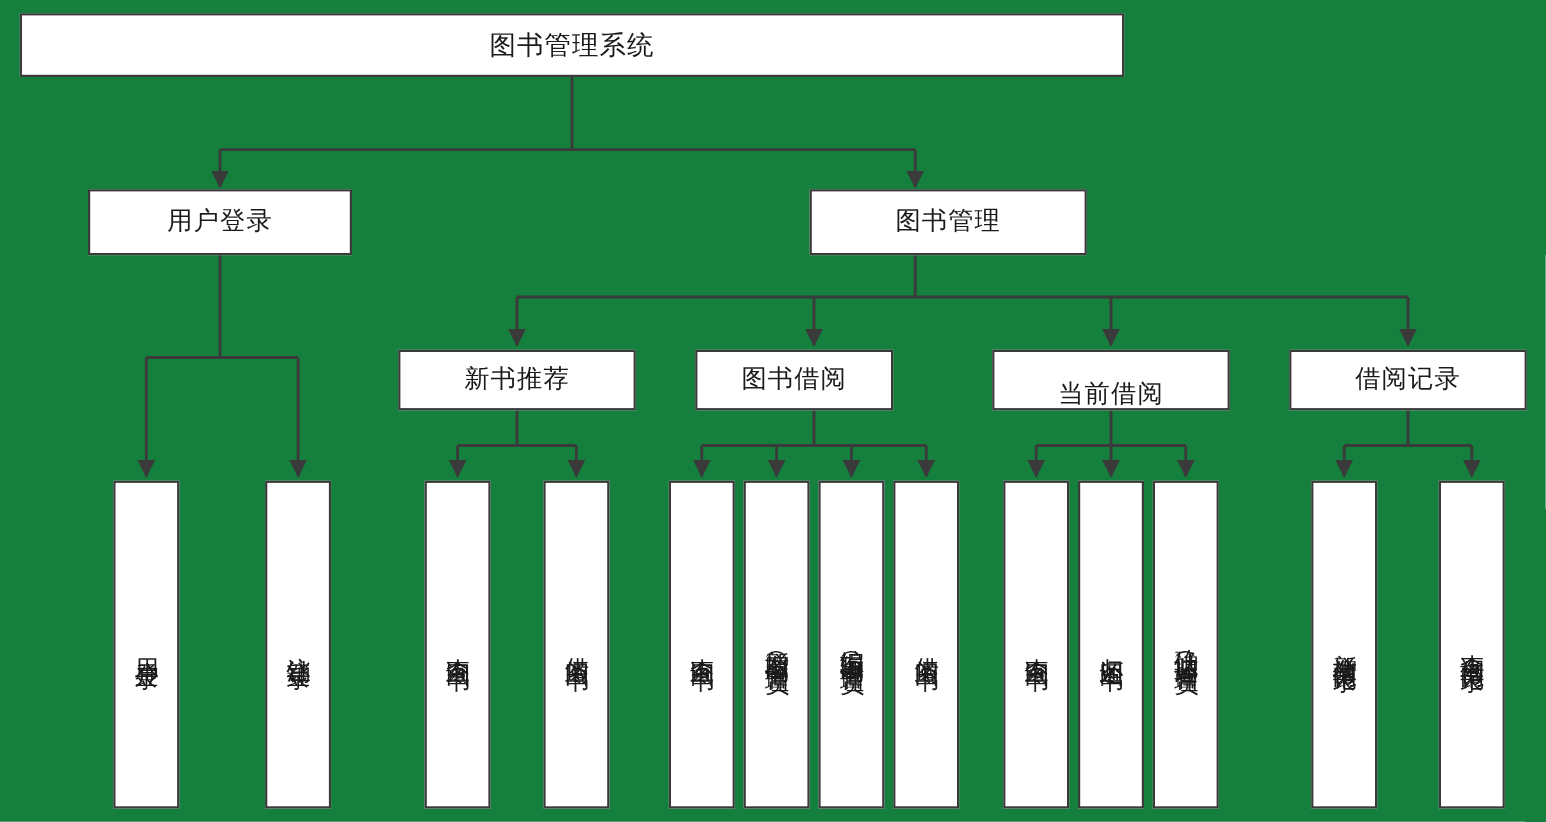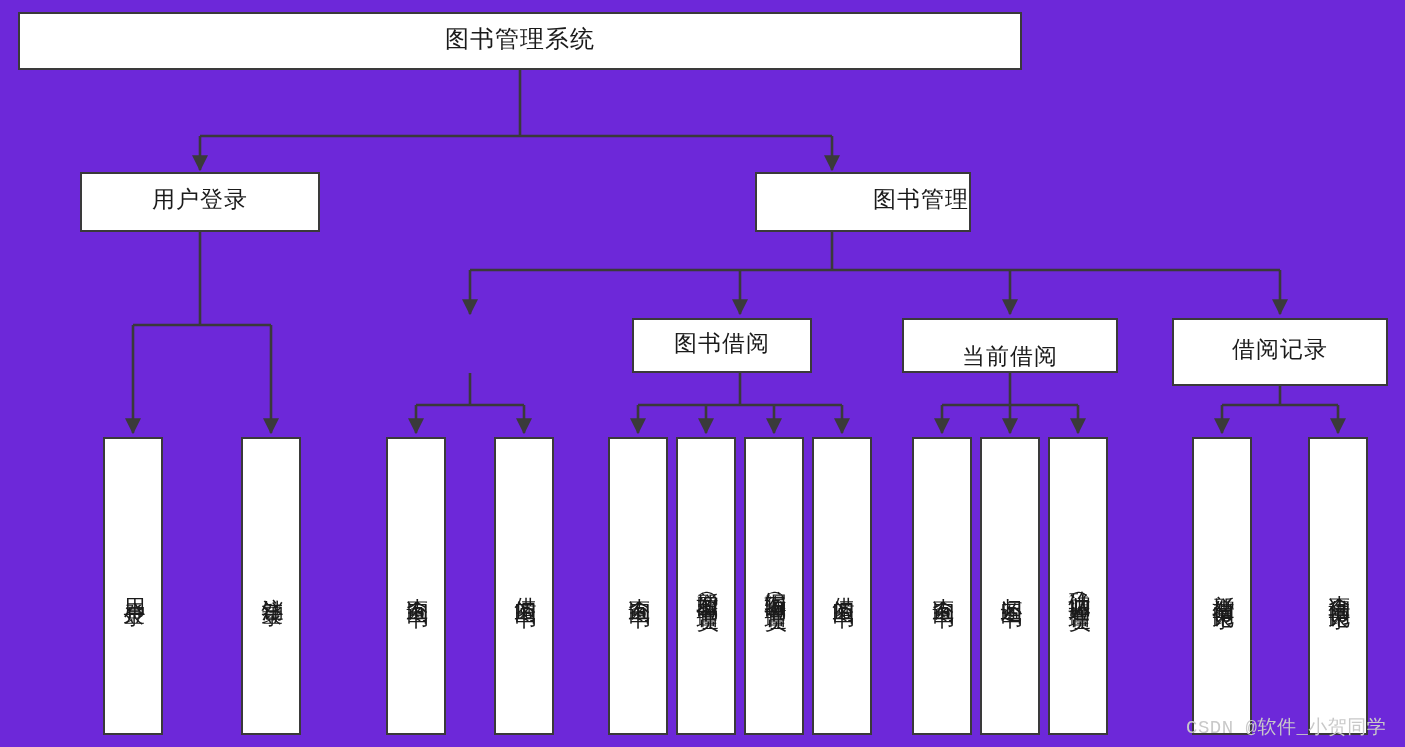--- a/index.html
+++ b/index.html
@@ -1,21 +1,21 @@
 <!DOCTYPE html>
 <html><head>
 <meta charset="utf-8">
 <title>图书管理系统 功能结构图</title>
 <style>
   html,body{margin:0;padding:0;background:#ffffff;}
   body{
     font-family:"DejaVu Sans","Liberation Sans",sans-serif;
     width:1405px;height:747px;overflow:hidden;
   }
-  #canvas{position:relative;width:1405px;height:747px;background:#6d28d9;font-family:Liberation Mono, monospace;}
+  #canvas{position:relative;width:1405px;height:747px;background:#15803d;}
   #wires{position:absolute;left:0;top:0;width:1405px;height:747px;}
 
   .node{
     position:absolute;
     box-sizing:border-box;
     background:#ffffff;
     border:2.5px solid #3a3a3a;
     display:flex;
     align-items:center;
     justify-content:center;
@@ -113,31 +113,34 @@
     </g>
   </svg>
 
   <div class="node root" style="left:18px;top:12px;width:1004px;height:58px;">
     <span class="lbl">图书管理系统</span>
   </div>
 
   <div class="node" style="left:80px;top:172px;width:240px;height:60px;">
     <span class="lbl">用户登录</span>
   </div>
-  <div class="node" style="left:755px;top:172px;width:216px;height:60px;justify-content:flex-end;">
+  <div class="node" style="left:736px;top:172px;width:252px;height:60px;">
     <span class="lbl">图书管理</span>
   </div>
 
+  <div class="node" style="left:362px;top:318px;width:216px;height:55px;">
+    <span class="lbl">新书推荐</span>
+  </div>
   <div class="node" style="left:632px;top:318px;width:180px;height:55px;">
     <span class="lbl">图书借阅</span>
   </div>
   <div class="node" style="left:902px;top:318px;width:216px;height:55px;align-items:flex-end;">
     <span class="lbl">当前借阅</span>
   </div>
-  <div class="node" style="left:1172px;top:318px;width:216px;height:68px;">
+  <div class="node" style="left:1172px;top:318px;width:216px;height:55px;">
     <span class="lbl">借阅记录</span>
   </div>
 
   <div class="node leaf" style="left:103px;top:437px;width:60px;height:298px;">
     <span class="lbl">用户登录</span>
   </div>
   <div class="node leaf" style="left:241px;top:437px;width:60px;height:298px;">
     <span class="lbl">注销登录</span>
   </div>
 
@@ -171,15 +174,14 @@
     <span class="lbl">确认归还（管理员）</span>
   </div>
 
   <div class="node leaf" style="left:1192px;top:437px;width:60px;height:298px;">
     <span class="lbl">新增借阅记录</span>
   </div>
   <div class="node leaf" style="left:1308px;top:437px;width:60px;height:298px;">
     <span class="lbl">查询借阅记录</span>
   </div>
 
-  <div class="watermark">CSDN @软件_小贺同学</div>
 
 </div>
 
 </body></html>

